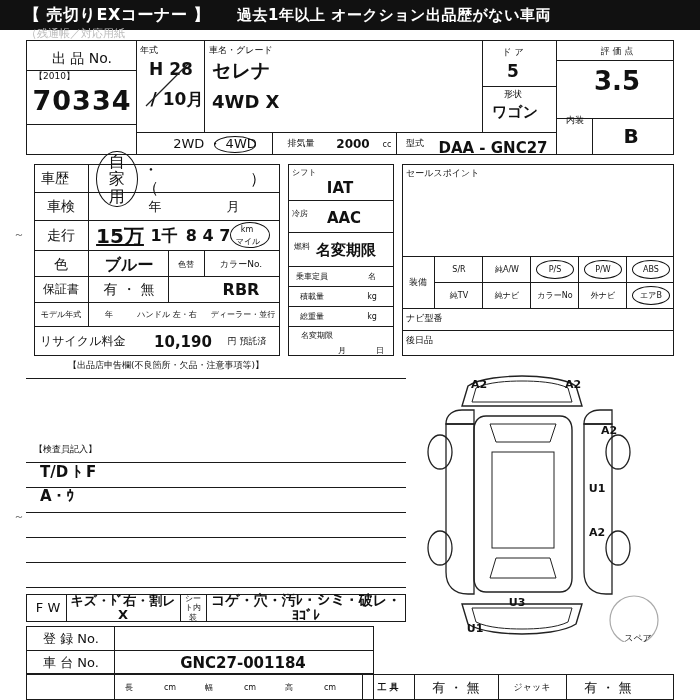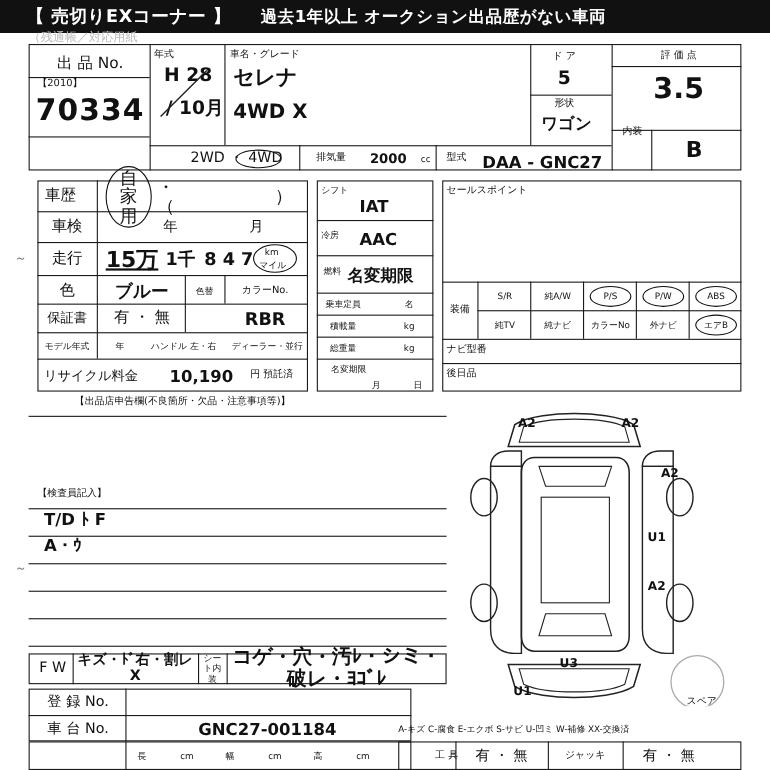--- a/index.html
+++ b/index.html
@@ -268,42 +268,41 @@
 
   <div class="bx" style="left:26px;top:594px;width:380px;height:28px;"></div>
   <div class="lbl" style="left:30px;top:596px;width:36px;height:24px;font-size:13px;">F W</div>
   <div class="vline" style="left:66px;top:594px;height:28px;"></div>
   <div class="lbl hand" style="left:68px;top:596px;width:110px;height:24px;font-size:13px;">キズ・ﾄﾞ右・割レX</div>
   <div class="vline" style="left:180px;top:594px;height:28px;"></div>
   <div class="lbl xs" style="left:182px;top:596px;width:22px;height:24px;line-height:1.2;">
       <span>シート内装</span>
     </div>
   <div class="vline" style="left:206px;top:594px;height:28px;"></div>
-  <div class="lbl hand" style="left:208px;top:596px;width:196px;height:24px;font-size:18px;">コゲ・穴・汚ﾚ・シミ・破レ・ﾖｺﾞﾚ</div>
+  <div class="lbl hand" style="left:208px;top:596px;width:196px;height:24px;font-size:14px;">コゲ・穴・汚ﾚ・シミ・破レ・ﾖｺﾞﾚ</div>
 
   <div class="bx" style="left:26px;top:626px;width:348px;height:48px;"></div>
   <div class="lbl" style="left:30px;top:628px;width:82px;height:22px;font-size:13px;">登 録 No.</div>
   <div class="vline" style="left:114px;top:626px;height:48px;"></div>
   <div class="hline" style="left:26px;top:650px;width:348px;"></div>
   <div class="lbl" style="left:30px;top:652px;width:82px;height:22px;font-size:13px;">車 台 No.</div>
   <div class="lbl hand" style="left:118px;top:652px;width:250px;height:22px;font-size:15px;">GNC27-001184</div>
 
   <div class="bx" style="left:26px;top:674px;width:348px;height:26px;"></div>
   <div class="vline" style="left:114px;top:674px;height:26px;"></div>
   <div class="lbl xs" style="left:118px;top:676px;width:22px;height:24px;">長</div>
   <div class="lbl xs" style="left:158px;top:676px;width:24px;height:24px;">cm</div>
   <div class="lbl xs" style="left:198px;top:676px;width:22px;height:24px;">幅</div>
   <div class="lbl xs" style="left:238px;top:676px;width:24px;height:24px;">cm</div>
   <div class="lbl xs" style="left:278px;top:676px;width:22px;height:24px;">高</div>
   <div class="lbl xs" style="left:318px;top:676px;width:24px;height:24px;">cm</div>
 
-  <div class="lbl xs" style="left:362px;top:656px;width:312px;height:14px;justify-content:flex-start;">A-キズ  C-腐食  E-エクボ  S-サビ  U-凹ミ  W-補修  XX-交換済</div>
 
   <div class="bx" style="left:362px;top:674px;width:312px;height:26px;"></div>
-  <div class="lbl small" style="left:382px;top:676px;width:48px;height:24px;">工 具</div>
+  <div class="lbl small" style="left:364px;top:676px;width:48px;height:24px;font-weight:bold;">工 具</div>
   <div class="vline" style="left:414px;top:674px;height:26px;"></div>
   <div class="lbl" style="left:416px;top:676px;width:80px;height:24px;font-size:13px;">有 ・ 無</div>
   <div class="vline" style="left:498px;top:674px;height:26px;"></div>
   <div class="lbl small" style="left:500px;top:676px;width:64px;height:24px;">ジャッキ</div>
   <div class="vline" style="left:566px;top:674px;height:26px;"></div>
   <div class="lbl" style="left:568px;top:676px;width:80px;height:24px;font-size:13px;">有 ・ 無</div>
 
 </div>
 
 </body></html>

